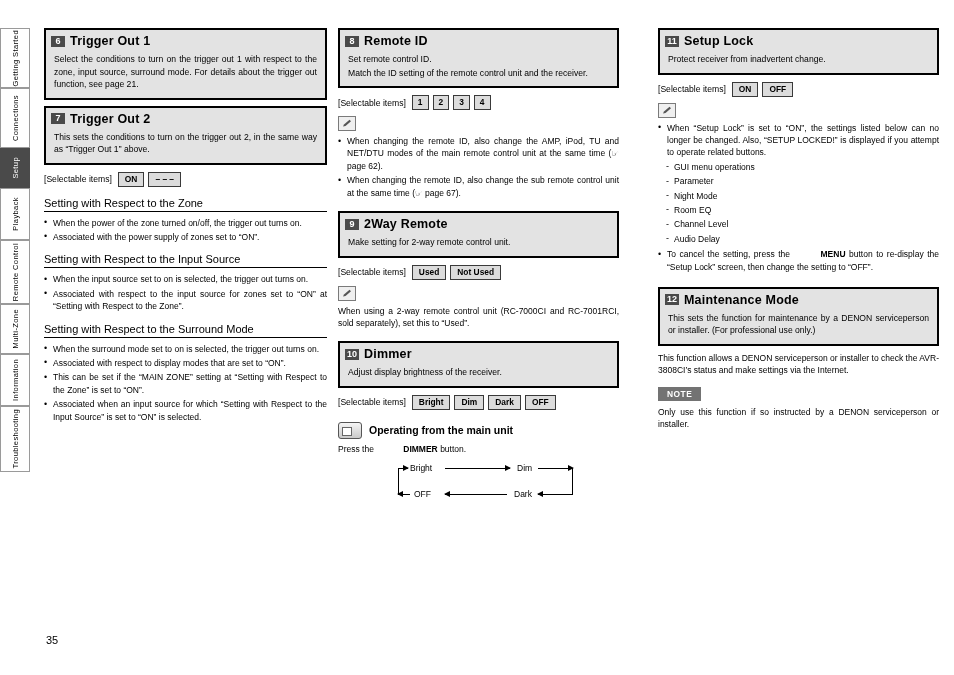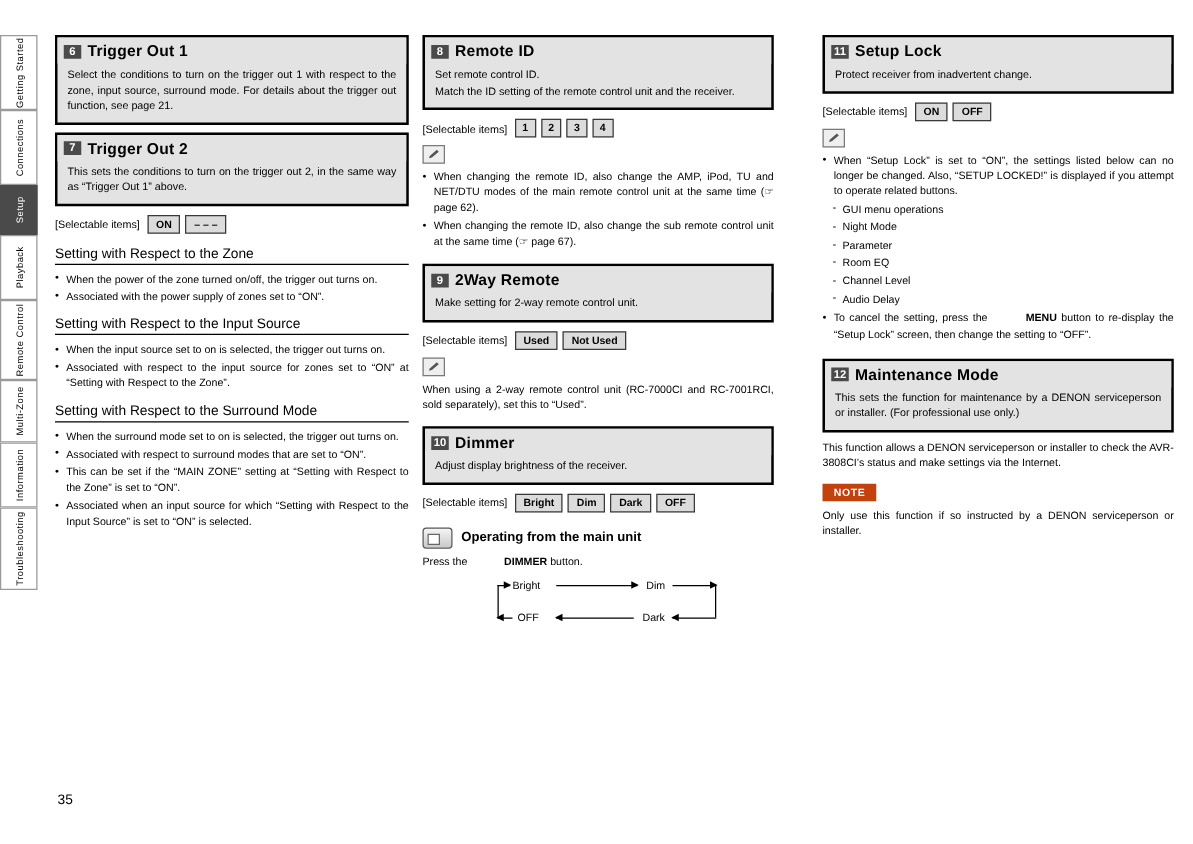--- a/index.html
+++ b/index.html
@@ -212,21 +212,21 @@
   .arrowline.left:after {
     right: auto; left: -1px;
     border-left: none;
     border-right: 6px solid #000;
   }
   .vline { position:absolute; width:1px; background:#000; }
 
   
   .notebadge {
     display: inline-block;
-    background: #c2410c;
+    background: #737373;
     color: #ffffff;
     font-size: 8.4px;
     font-weight: bold;
     letter-spacing: 0.5px;
     padding: 2px 9px 2px 9px;
     margin: 8px 15px 5px 0;
   }
 
   
   .pageno {
@@ -304,21 +304,21 @@
 
   <div class="subhead">Setting with Respect to the Input Source</div>
   <ul class="bul">
     <li>When the input source set to on is selected, the trigger out turns on.</li>
     <li>Associated with respect to the input source for zones set to “ON” at “Setting with Respect to the Zone”.</li>
   </ul>
 
   <div class="subhead">Setting with Respect to the Surround Mode</div>
   <ul class="bul">
     <li>When the surround mode set to on is selected, the trigger out turns on.</li>
-    <li>Associated with respect to surround modes that are set to “ON”.</li>
+    <li>Associated with respect to display modes that are set to “ON”.</li>
     <li>This can be set if the “MAIN ZONE” setting at “Setting with Respect to the Zone” is set to “ON”.</li>
     <li>Associated when an input source for which “Setting with Respect to the Input Source” is set to “ON” is selected.</li>
   </ul>
 
 </div>
 
 <div class="col col2">
 
   <div class="secbox">
     <div class="sechead">
@@ -441,22 +441,22 @@
     <svg width="11" height="9" viewBox="0 0 11 9">
       <path d="M1 7.5 L2 5.5 L7.5 0.8 L9 2.3 L3.5 7 Z" fill="#555"></path>
     </svg>
   </div>
 
   <ul class="bul">
     <li>When “Setup Lock” is set to “ON”, the settings listed below can no longer be changed. Also, “SETUP LOCKED!” is displayed if you attempt to operate related buttons.</li>
   </ul>
   <ul class="bul dash" style="margin-left:8px;">
     <li>GUI menu operations</li>
+    <li>Parameter</li>
     <li>Night Mode</li>
-    <li>Parameter</li>
     <li>Room EQ</li>
     <li>Channel Level</li>
     <li>Audio Delay</li>
   </ul>
   <ul class="bul" style="margin-top:3px;">
     <li><span>To cancel the setting, press the </span><span class="b">MENU</span><span> button to re-display the “Setup Lock” screen, then change the setting to “OFF”.</span></li>
   </ul>
 
   <div class="secbox" style="margin-top:14px;">
     <div class="sechead">

